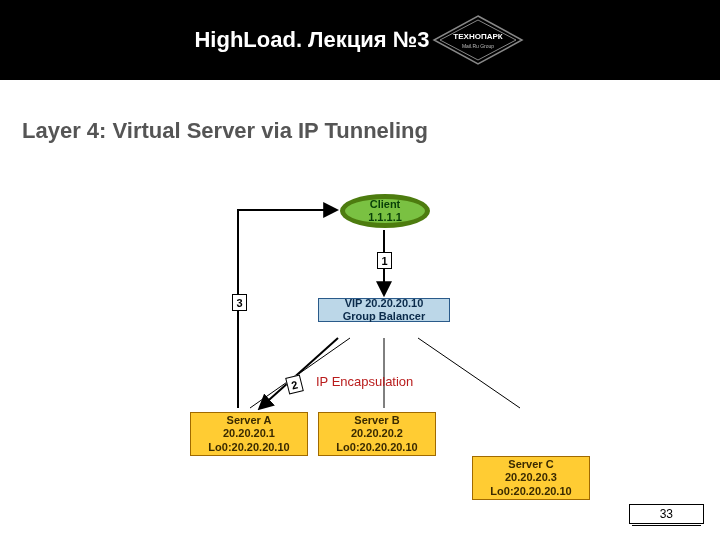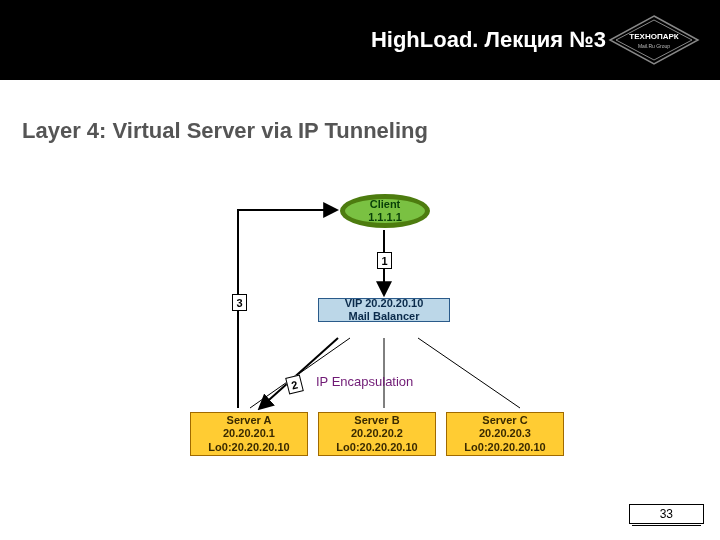--- a/index.html
+++ b/index.html
@@ -11,21 +11,21 @@
     background: #fff;
     position: relative;
     overflow: hidden;
   }
   .header {
     background: #000;
     color: #fff;
     height: 80px;
     display: flex;
     align-items: center;
-    justify-content: flex-end;
+    justify-content: center;
     padding: 0 18px;
   }
   .header h1 {
     font-size: 22px;
     font-weight: bold;
     margin: 0;
   }
   .logo {
     width: 96px;
     height: 52px;
@@ -73,38 +73,38 @@
     width: 118px; height: 44px;
     border: 1px solid #a06a00;
     background: #ffcc33;
     display: flex; flex-direction: column;
     align-items: center; justify-content: center;
     color: #3a2a00;
     top: 222px;
   }
   .sa { left: 20px; }
   .sb { left: 148px; text-align: right; }
-  .sc { left: 276px; }
+  .sc { left: 302px; margin-top: 44px; }
   .step-box {
     position: absolute;
     border: 1px solid #000;
     background: #fff;
     font-size: 11px;
     font-weight: bold;
     width: 15px; height: 17px;
     display: flex; align-items: center; justify-content: center;
   }
   .s1 { left: 207px; top: 62px; }
   .s2 { left: 117px; top: 186px; transform: rotate(-14deg); }
   .s3 { left: 62px; top: 104px; }
   .encap-label {
     position: absolute;
     left: 146px; top: 184px;
     font-size: 13px;
-    color: #701a75;
+    color: #b91c1c;
   }
   .pagenum {
     position: absolute;
     right: 16px; bottom: 16px;
     border: 1px solid #000;
     padding: 2px 30px;
     font-size: 12px;
     background: #fff;
   }
   .pagenum::after {
@@ -156,21 +156,21 @@
     <line x1="248" y1="148" x2="350" y2="218" stroke="#000" stroke-width="1"></line>
   </svg>
 
   <div class="node client">
     <span>Client</span>
     <span>1.1.1.1</span>
   </div>
 
   <div class="node vip">
     <span>VIP 20.20.20.10</span>
-    <span>Mail Balancer</span>
+    <span>Group Balancer</span>
   </div>
 
   <div class="node server sa">
     <span>Server A</span>
     <span>20.20.20.1</span>
     <span>Lo0:20.20.20.10</span>
   </div>
   <div class="node server sb">
     <span>Server B</span>
     <span>20.20.20.2</span>

